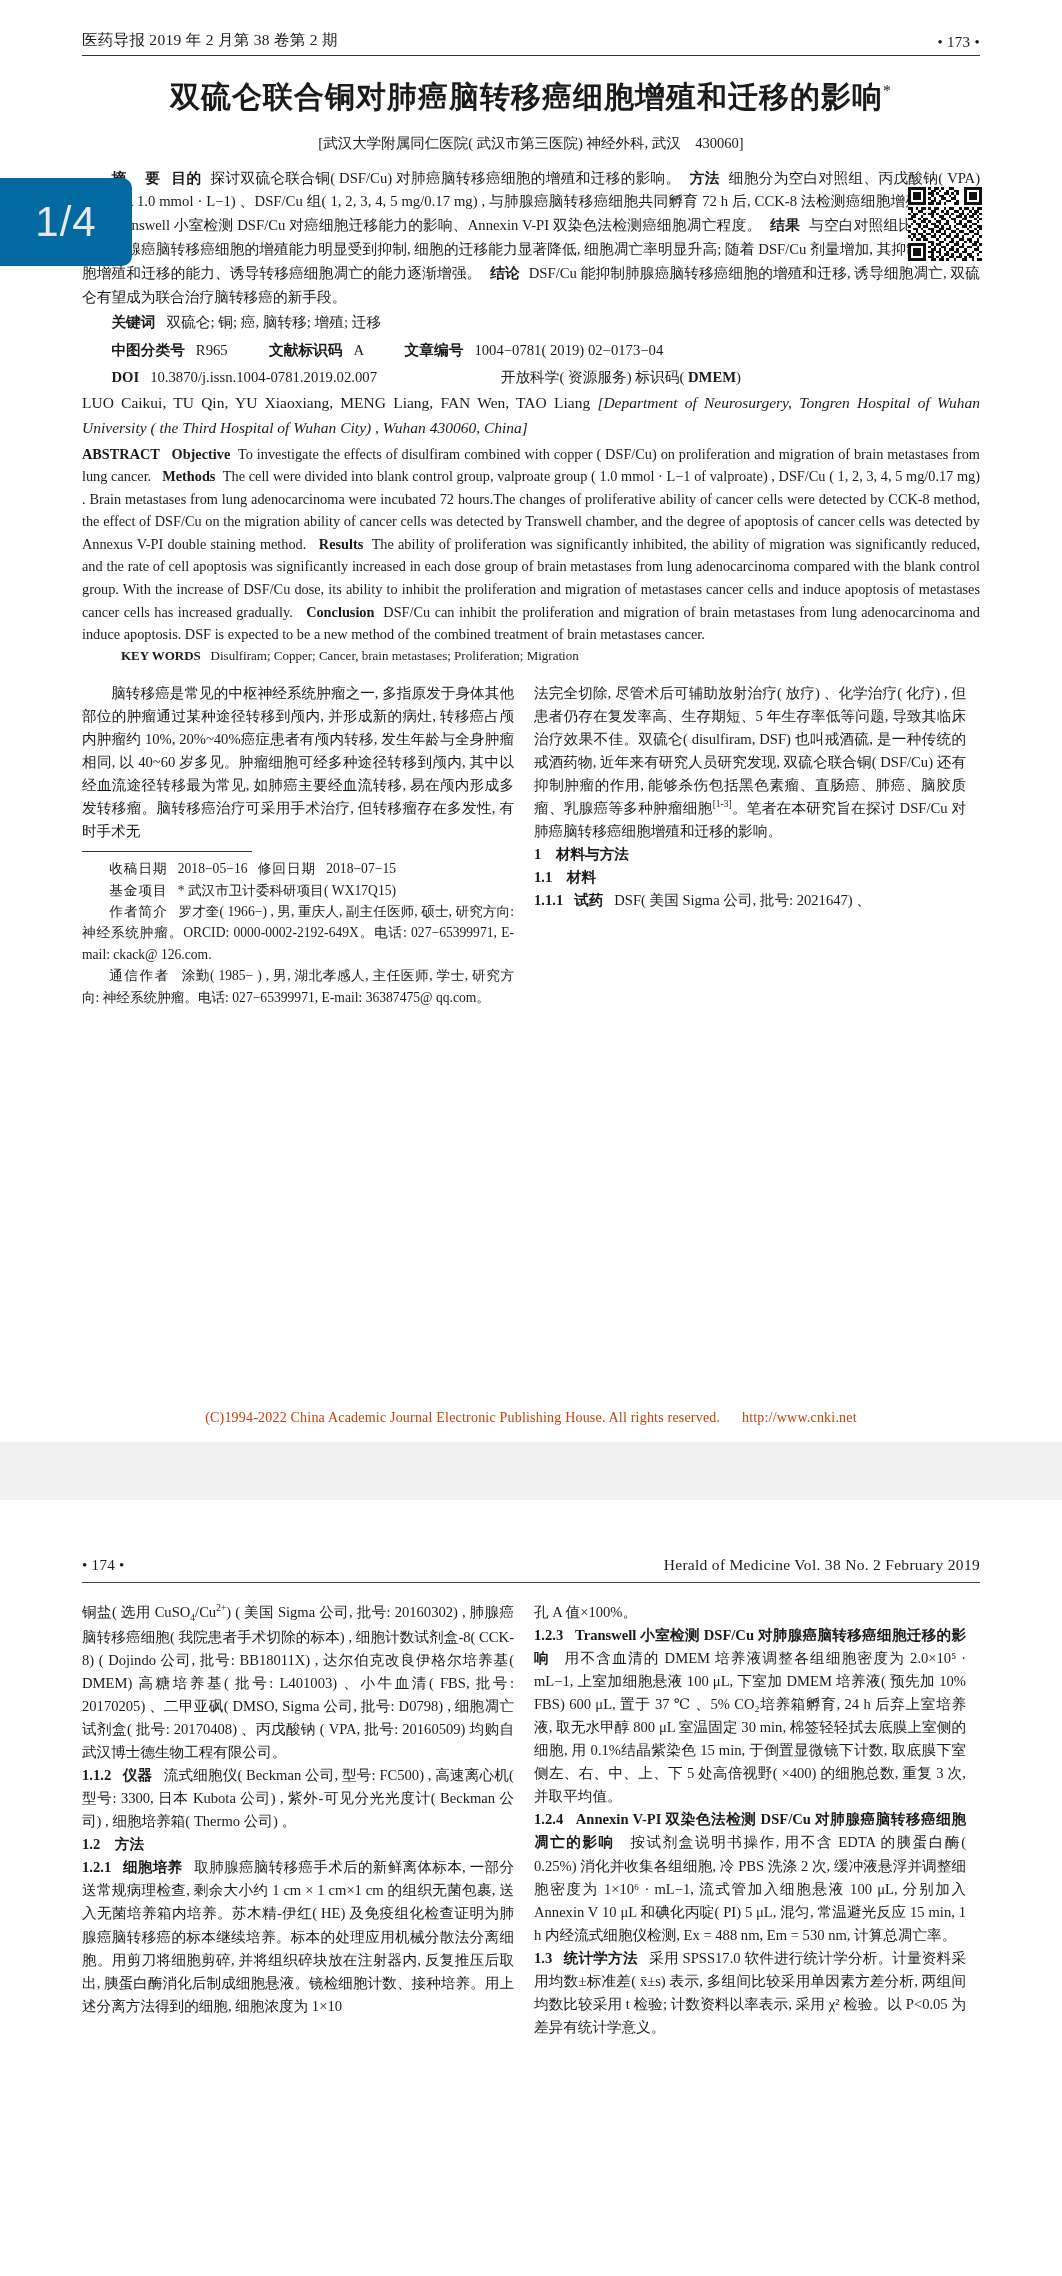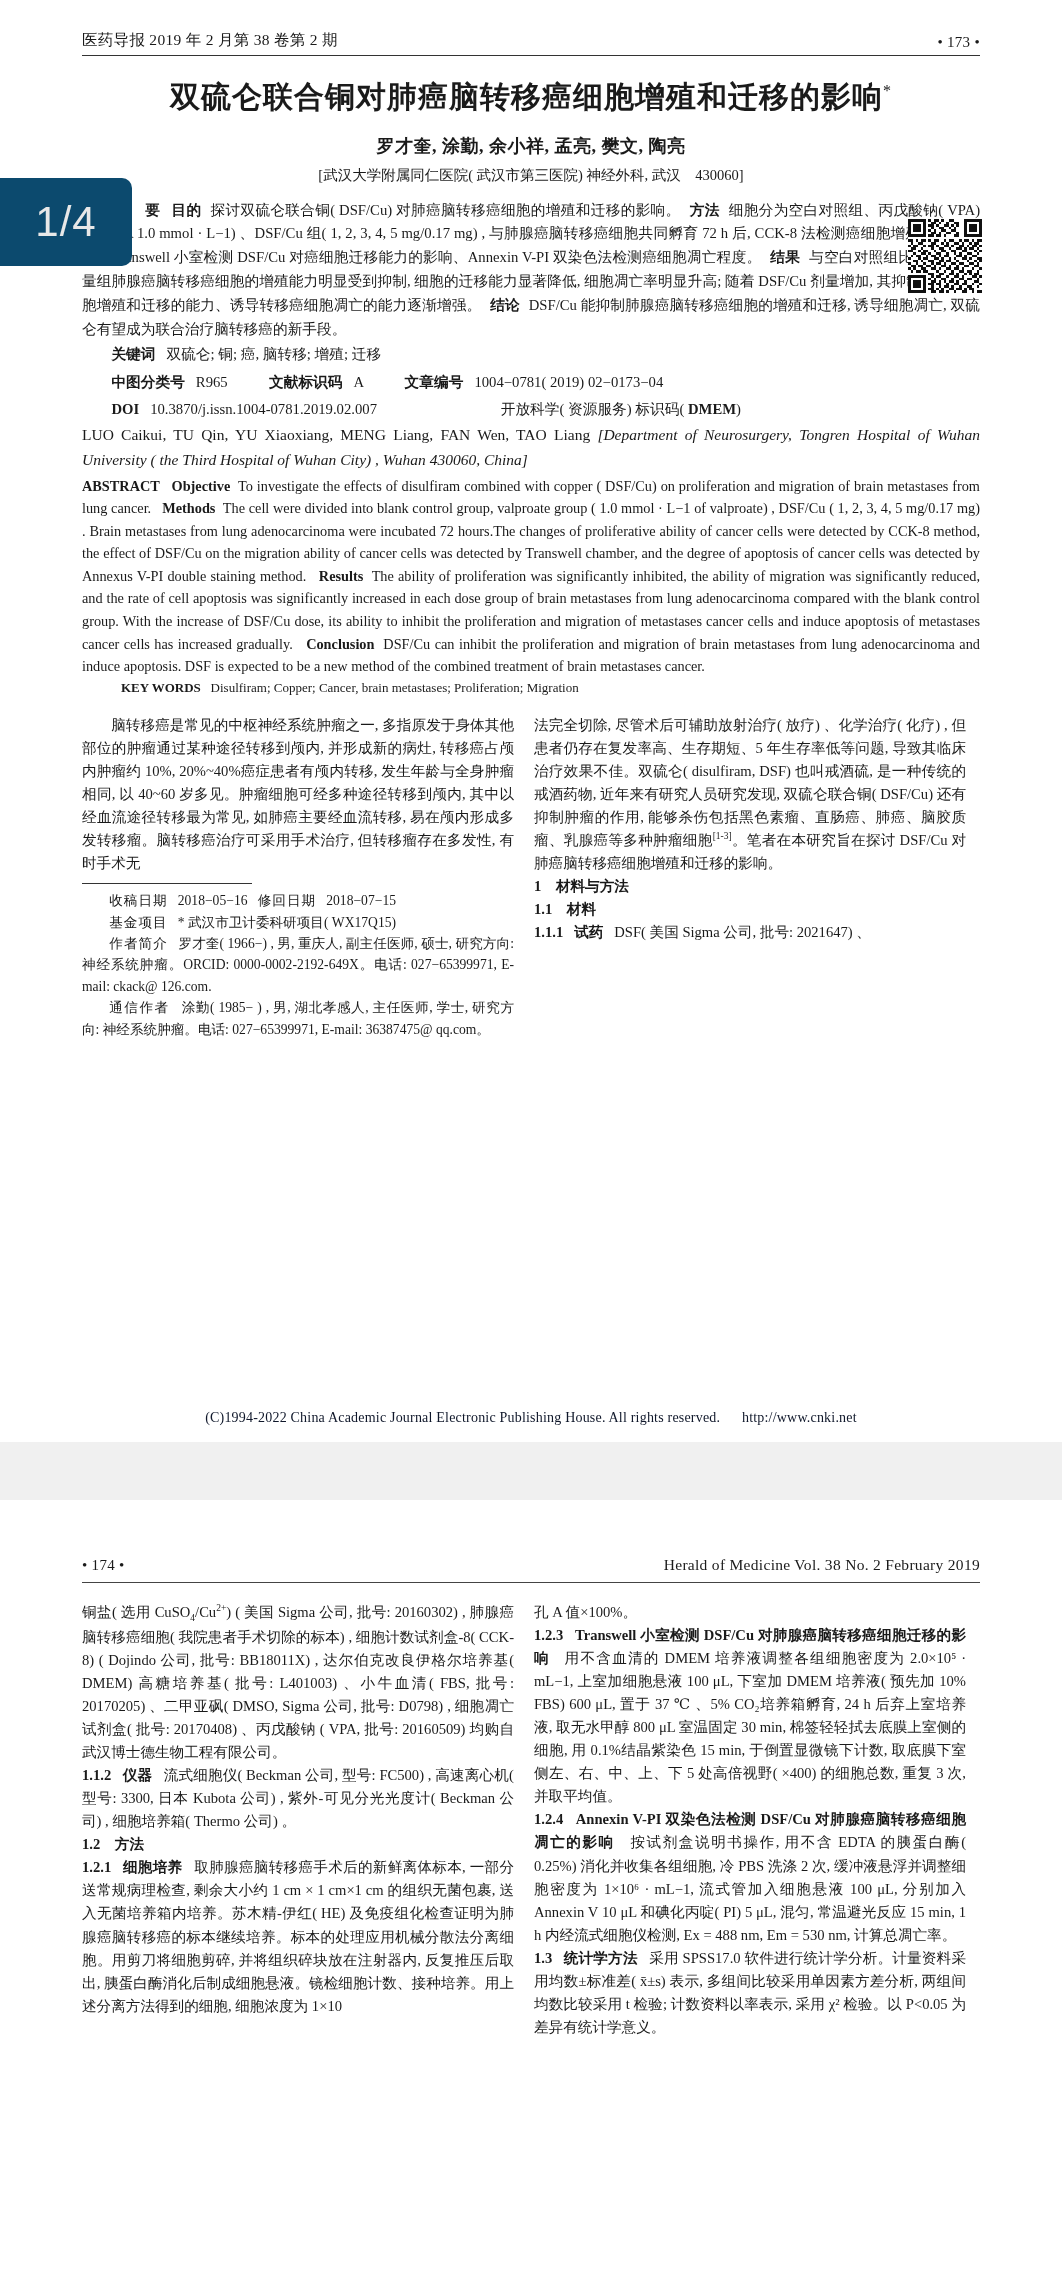--- a/index.html
+++ b/index.html
@@ -157,33 +157,33 @@
   .sec-h { font-weight: 700; }
   sup, sub { font-size: 9.5px; }
 
   
   .copyright {
     position: absolute;
     left: 0; right: 0;
     bottom: 16px;
     text-align: center;
     font-size: 14px;
-    color: #0f172a;
+    color: #c2410c;
     letter-spacing: .2px;
   }
   .copyright .url { margin-left: 18px; }
 
   
   .page-badge {
     position: absolute;
     left: 0;
     top: 178px;
     width: 132px;
     height: 88px;
-    background: #0c4a6e;
+    background: #0369a1;
     color: #e8e8e8;
     font-size: 42px;
     font-family: "Liberation Sans", sans-serif;
     display: flex;
     align-items: center;
     justify-content: center;
     border-top-right-radius: 10px;
     border-bottom-right-radius: 10px;
     z-index: 9;
     letter-spacing: 1px;
@@ -199,21 +199,20 @@
   <div class="runhead">
     <span class="jn">医药导报 2019 年 2 月第 38 卷第 2 期</span>
     <span class="pg">• 173 •</span>
   </div>
   <hr class="rule">
 
   <div class="cn-title">
     <span>双硫仑联合铜对肺癌脑转移癌细胞增殖和迁移的影响</span><sup>*</sup>
   </div>
 
-  <div class="authors">罗才奎, 涂勤, 余小祥, 孟亮, 樊文, 陶亮</div>
   <div class="affil">[武汉大学附属同仁医院( 武汉市第三医院) 神经外科, 武汉　430060]</div>
 
   <div class="meta-wrap">
     <svg class="qr" viewBox="0 0 29 29" shape-rendering="crispEdges">
       <rect width="29" height="29" fill="#fff"></rect>
       <g fill="#111">
         <rect x="0" y="0" width="7" height="1"></rect>
           <rect x="0" y="0" width="1" height="7"></rect>
         <rect x="6" y="0" width="1" height="7"></rect>
           <rect x="0" y="6" width="7" height="1"></rect>

